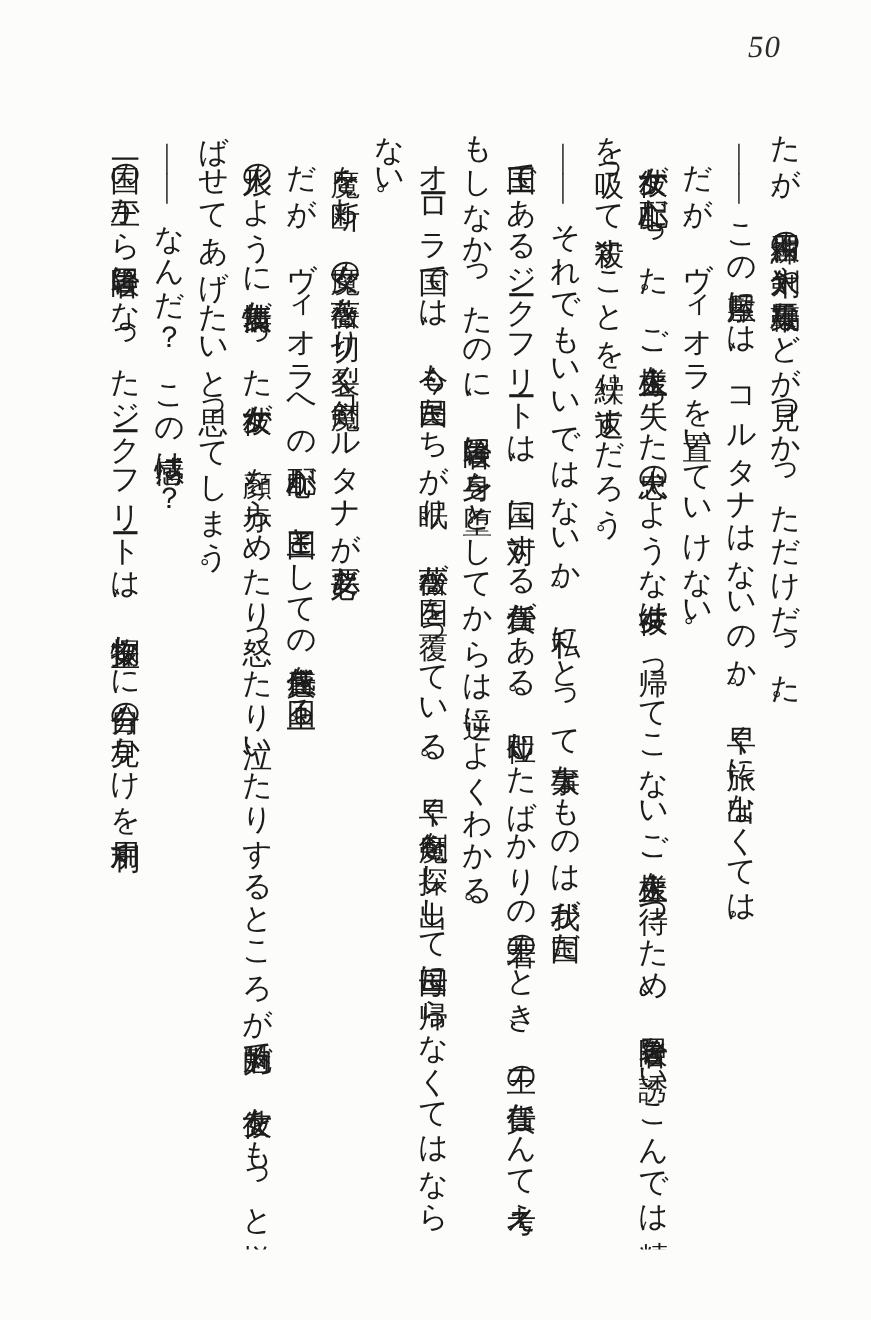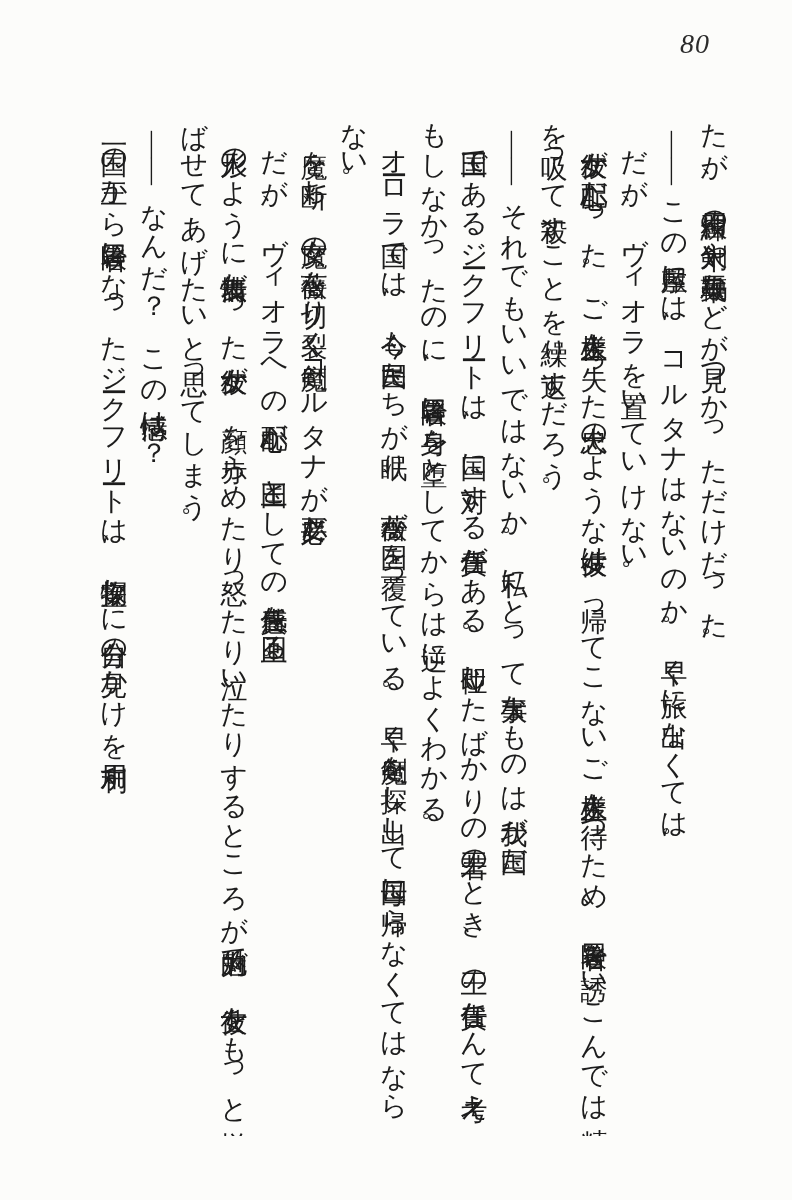--- a/index.html
+++ b/index.html
@@ -43,21 +43,21 @@
   }
   .text-block p.indent {
     text-indent: 1em;
   }
 </style>
 </head>
 <body>
 
 <div class="page">
 
-  <div class="page-number">80</div>
+  <div class="page-number">50</div>
 
   <div class="text-block">
     <p>たが、練習用の木剣や乗馬鞭などが見つかっただけだった。</p>
     <p class="indent">――この屋敷には、コルタナはないのか。早く旅に出なくては。</p>
     <p class="indent">だが、ヴィオラを置いていけない。</p>
     <p class="indent">彼女が心配だった。ご主人様を失った忠犬のような彼女は、帰ってこないご主人様を待つため、冒険者を誘いこんでは精を吸って殺すことを繰り返すだろう。</p>
     <p class="indent">――それでもいいではないか。私にとって大事なものは我が国だ。</p>
     <p class="indent">国王であるジークフリートは、国に対する責任がある。即位したばかりの若王のとき、王の責任なんて考えもしなかったのに、冒険者に身を堕としてからは逆によくわかる。</p>
     <p class="indent">オーロラ国では、今も国民たちが眠り、薔薇が国を覆っている。早く魔剣を探し出して母国に帰らなくてはならない。</p>
     <p class="indent">魔を断ち、魔女の薔薇を切り裂く魔剣コルタナが必要だ。</p>

